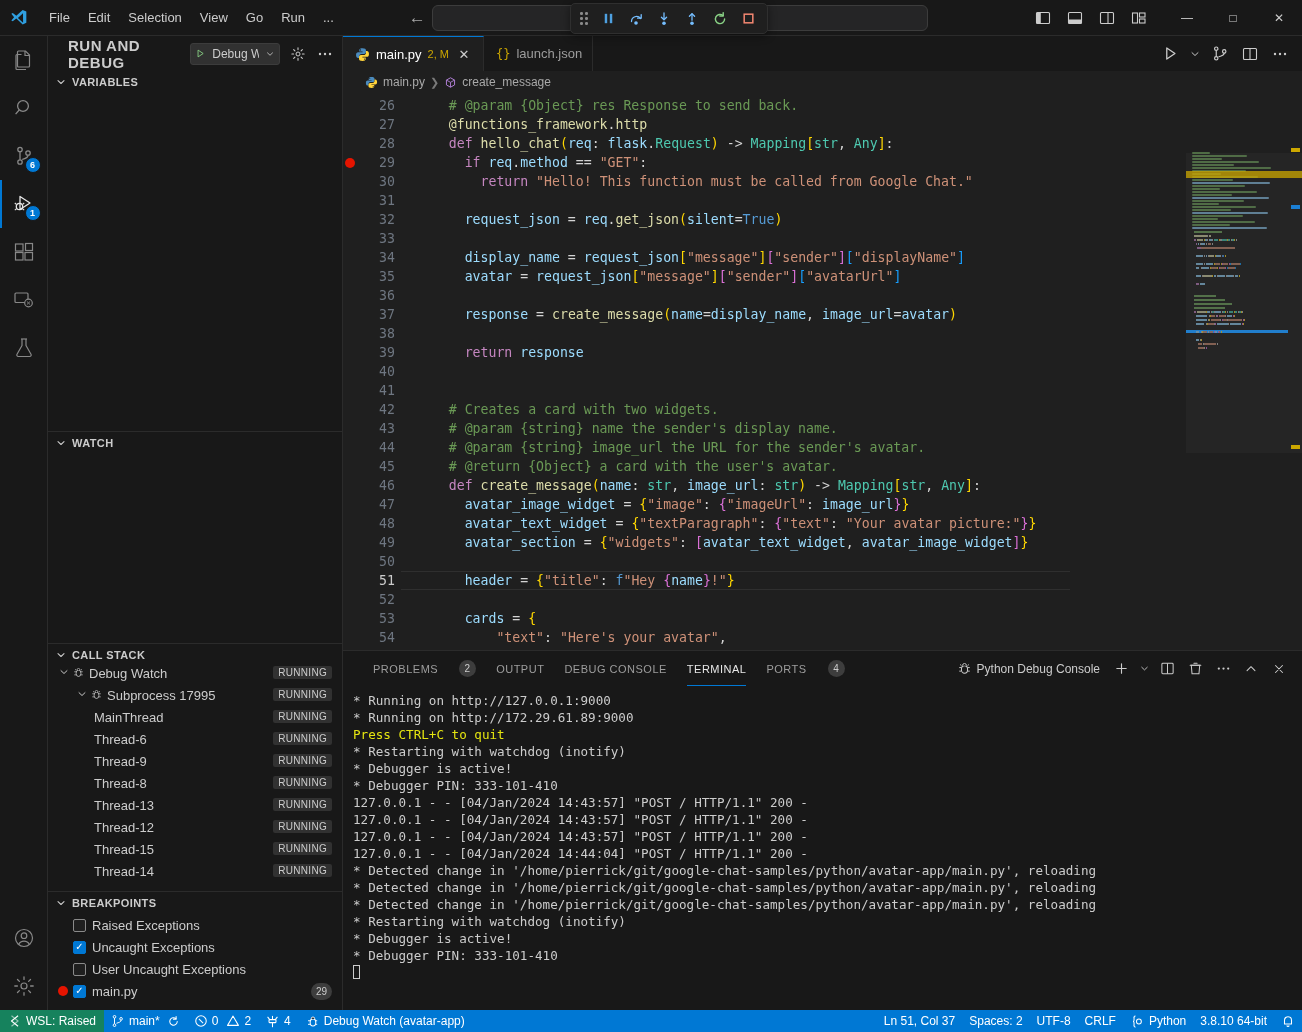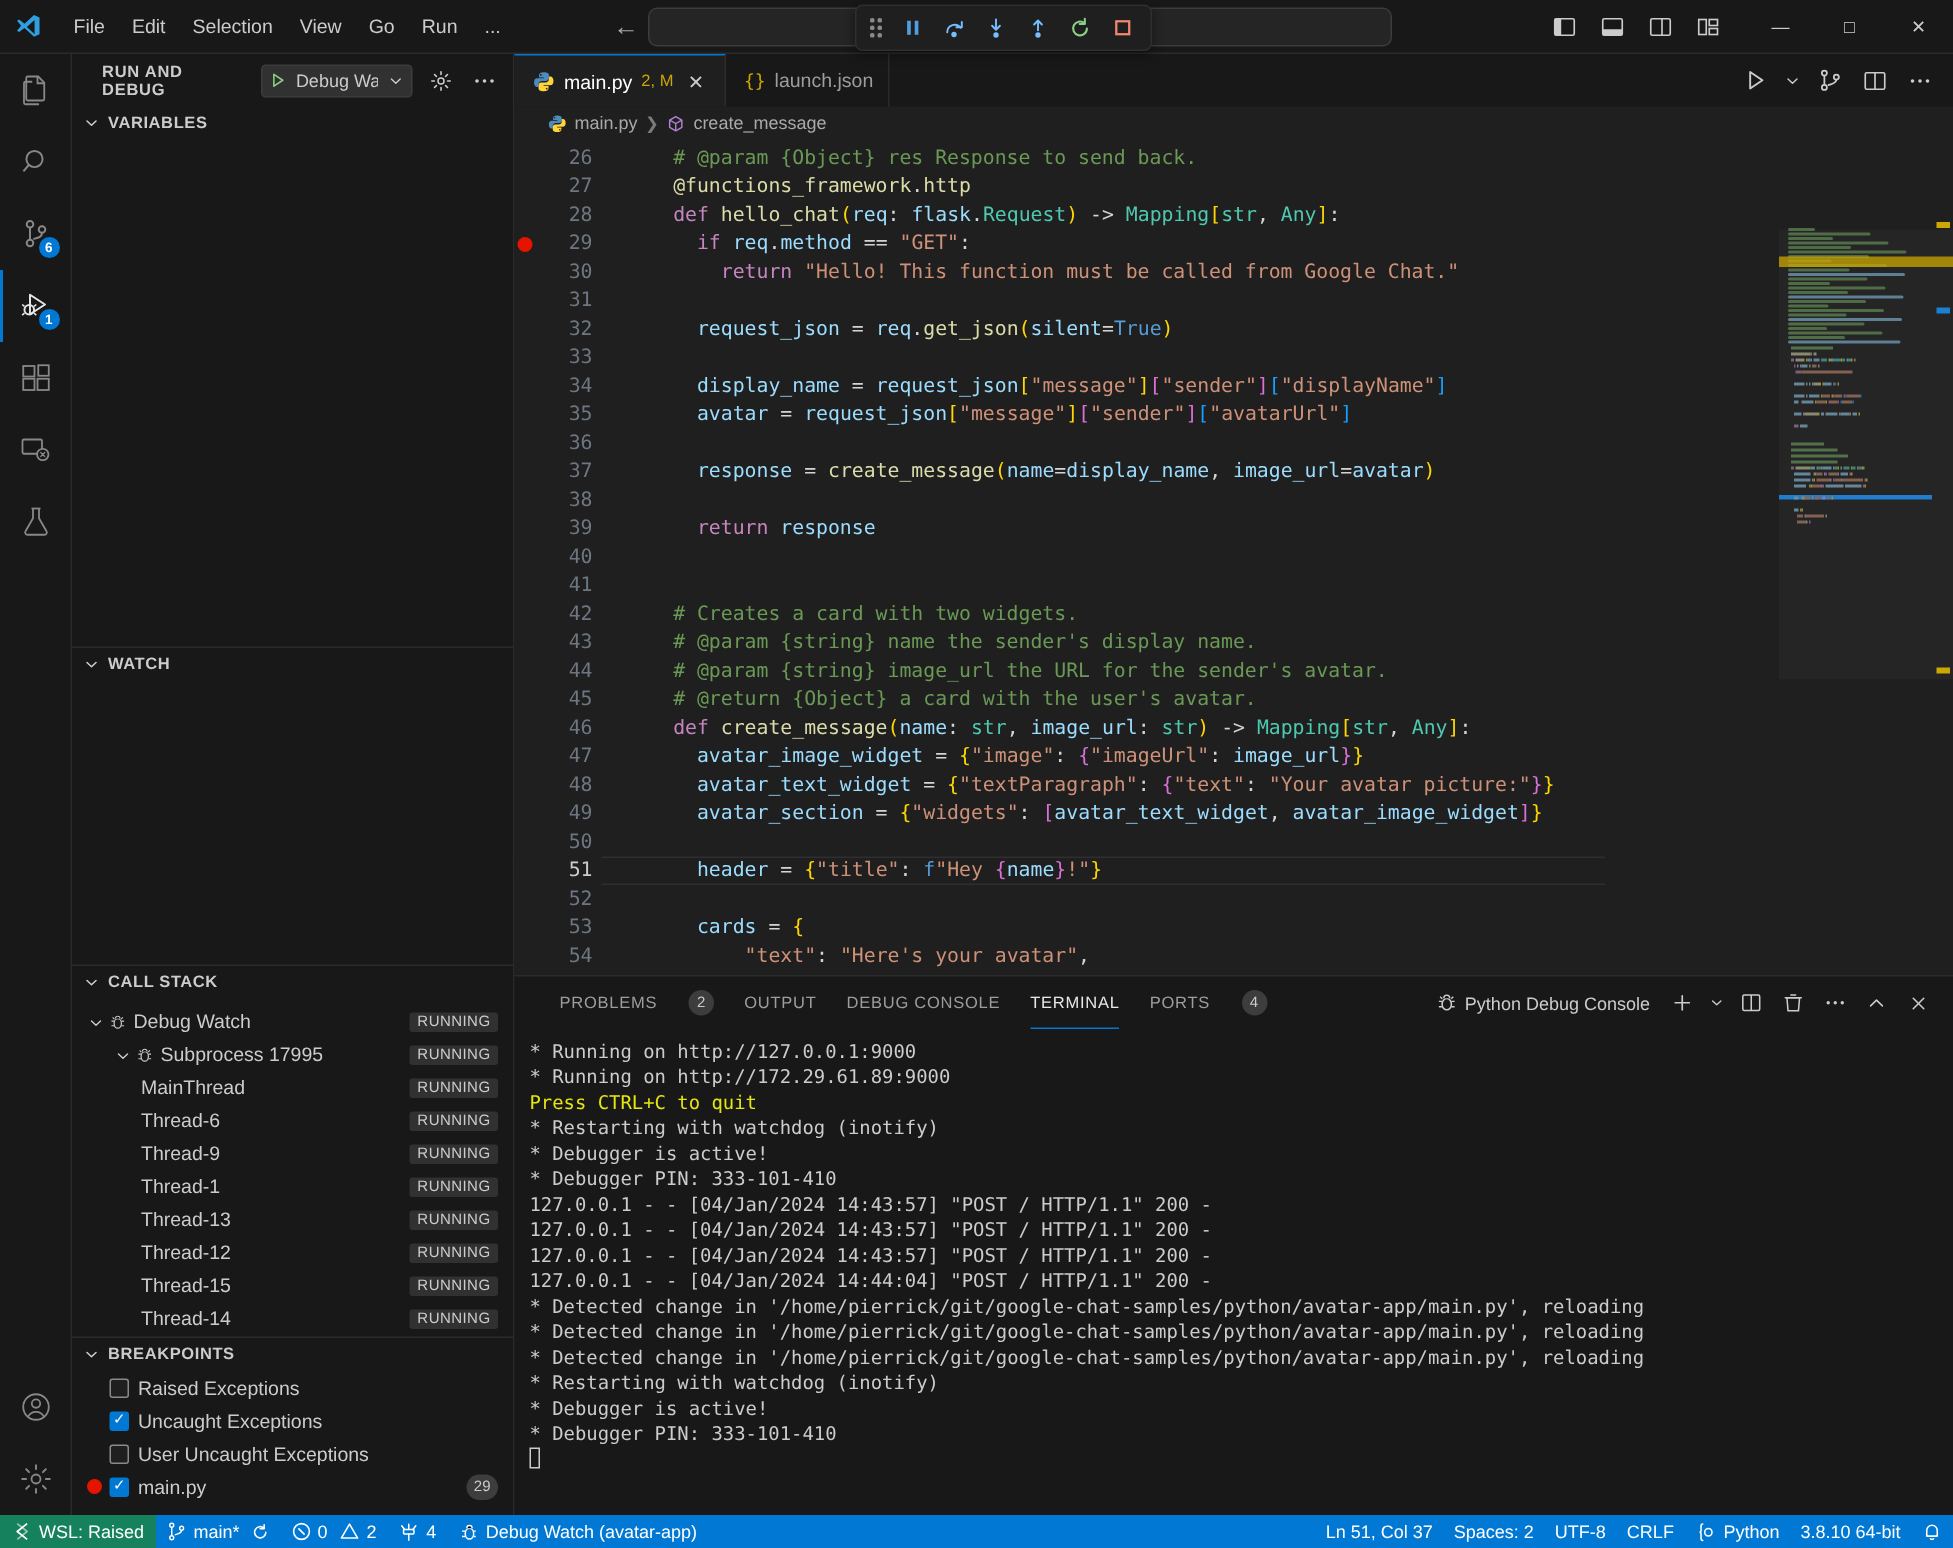--- a/index.html
+++ b/index.html
@@ -73,42 +73,42 @@
   .act-spacer { flex: 1; }
 
   
   .sidebar {
     width: 295px; background: #181818; display: flex; flex-direction: column;
     border-right: 1px solid #2b2b2b; flex: 0 0 295px; min-height: 0;
   }
   .sb-header {
     height: 35px; display: flex; align-items: center; padding: 0 8px 0 20px; gap: 8px; flex: 0 0 35px;
   }
-  .sb-title { font-size: 11px; font-weight: 700; letter-spacing: .5px; color: #cccccc; text-transform: uppercase; }
+  .sb-title { font-size: 15px; font-weight: 700; letter-spacing: .5px; color: #cccccc; text-transform: uppercase; }
   .launch-select {
     display: flex; align-items: center; gap: 6px; background: #313131; border: 1px solid #3c3c3c;
     border-radius: 3px; height: 22px; padding: 0 4px 0 4px; max-width: 118px; overflow: hidden;
   }
   .launch-name { font-size: 12px; color: #cccccc; white-space: nowrap; overflow: hidden; }
   .sb-hicon { width: 22px; height: 22px; display: flex; align-items: center; justify-content: center; color: #cccccc; }
 
   .section-header {
     height: 22px; display: flex; align-items: center; gap: 4px; padding-left: 6px;
     font-size: 11px; font-weight: 700; letter-spacing: .4px; color: #cccccc; flex: 0 0 22px;
     text-transform: uppercase;
   }
   .chev { width: 14px; height: 14px; display: inline-flex; align-items: center; justify-content: center; color: #cccccc; }
   .sect-vars { flex: 0 0 360px; overflow: hidden; }
   .sect-watch { flex: 0 0 212px; overflow: hidden; border-top: 1px solid #2b2b2b; }
   .sect-stack { flex: 1 1 auto; min-height: 0; display: flex; flex-direction: column; border-top: 1px solid #2b2b2b; }
   .sect-bp { flex: 0 0 119px; border-top: 1px solid #2b2b2b; }
   .stack-list { overflow: hidden; }
 
   .stack-row {
-    height: 22px; display: flex; align-items: flex-end; font-size: 13px; color: #cccccc;
+    height: 22px; display: flex; align-items: flex-start; font-size: 13px; color: #cccccc;
     padding-right: 10px;
   }
   .stack-label { white-space: nowrap; overflow: hidden; text-overflow: ellipsis; }
   .stack-state {
     margin-left: auto; font-size: 10px; color: #cccccc; background: #313131;
     border-radius: 2px; padding: 1px 5px; letter-spacing: .3px;
   }
   .bug-ico { margin-right: 4px; display: inline-flex; }
 
   .bp-row { height: 22px; display: flex; align-items: center; font-size: 13px; color: #cccccc; padding-right: 10px; }
@@ -498,21 +498,21 @@
               <span class="stack-label">Thread-6</span>
               <span class="stack-state">RUNNING</span>
             </div>
             <div class="stack-row">
               <span style="display:inline-block;width:46px"></span>
               <span class="stack-label">Thread-9</span>
               <span class="stack-state">RUNNING</span>
             </div>
             <div class="stack-row">
               <span style="display:inline-block;width:46px"></span>
-              <span class="stack-label">Thread-1</span>
+              <span class="stack-label">Thread-8</span>
               <span class="stack-state">RUNNING</span>
             </div>
             <div class="stack-row">
               <span style="display:inline-block;width:46px"></span>
               <span class="stack-label">Thread-13</span>
               <span class="stack-state">RUNNING</span>
             </div>
             <div class="stack-row">
               <span style="display:inline-block;width:46px"></span>
               <span class="stack-label">Thread-12</span>

